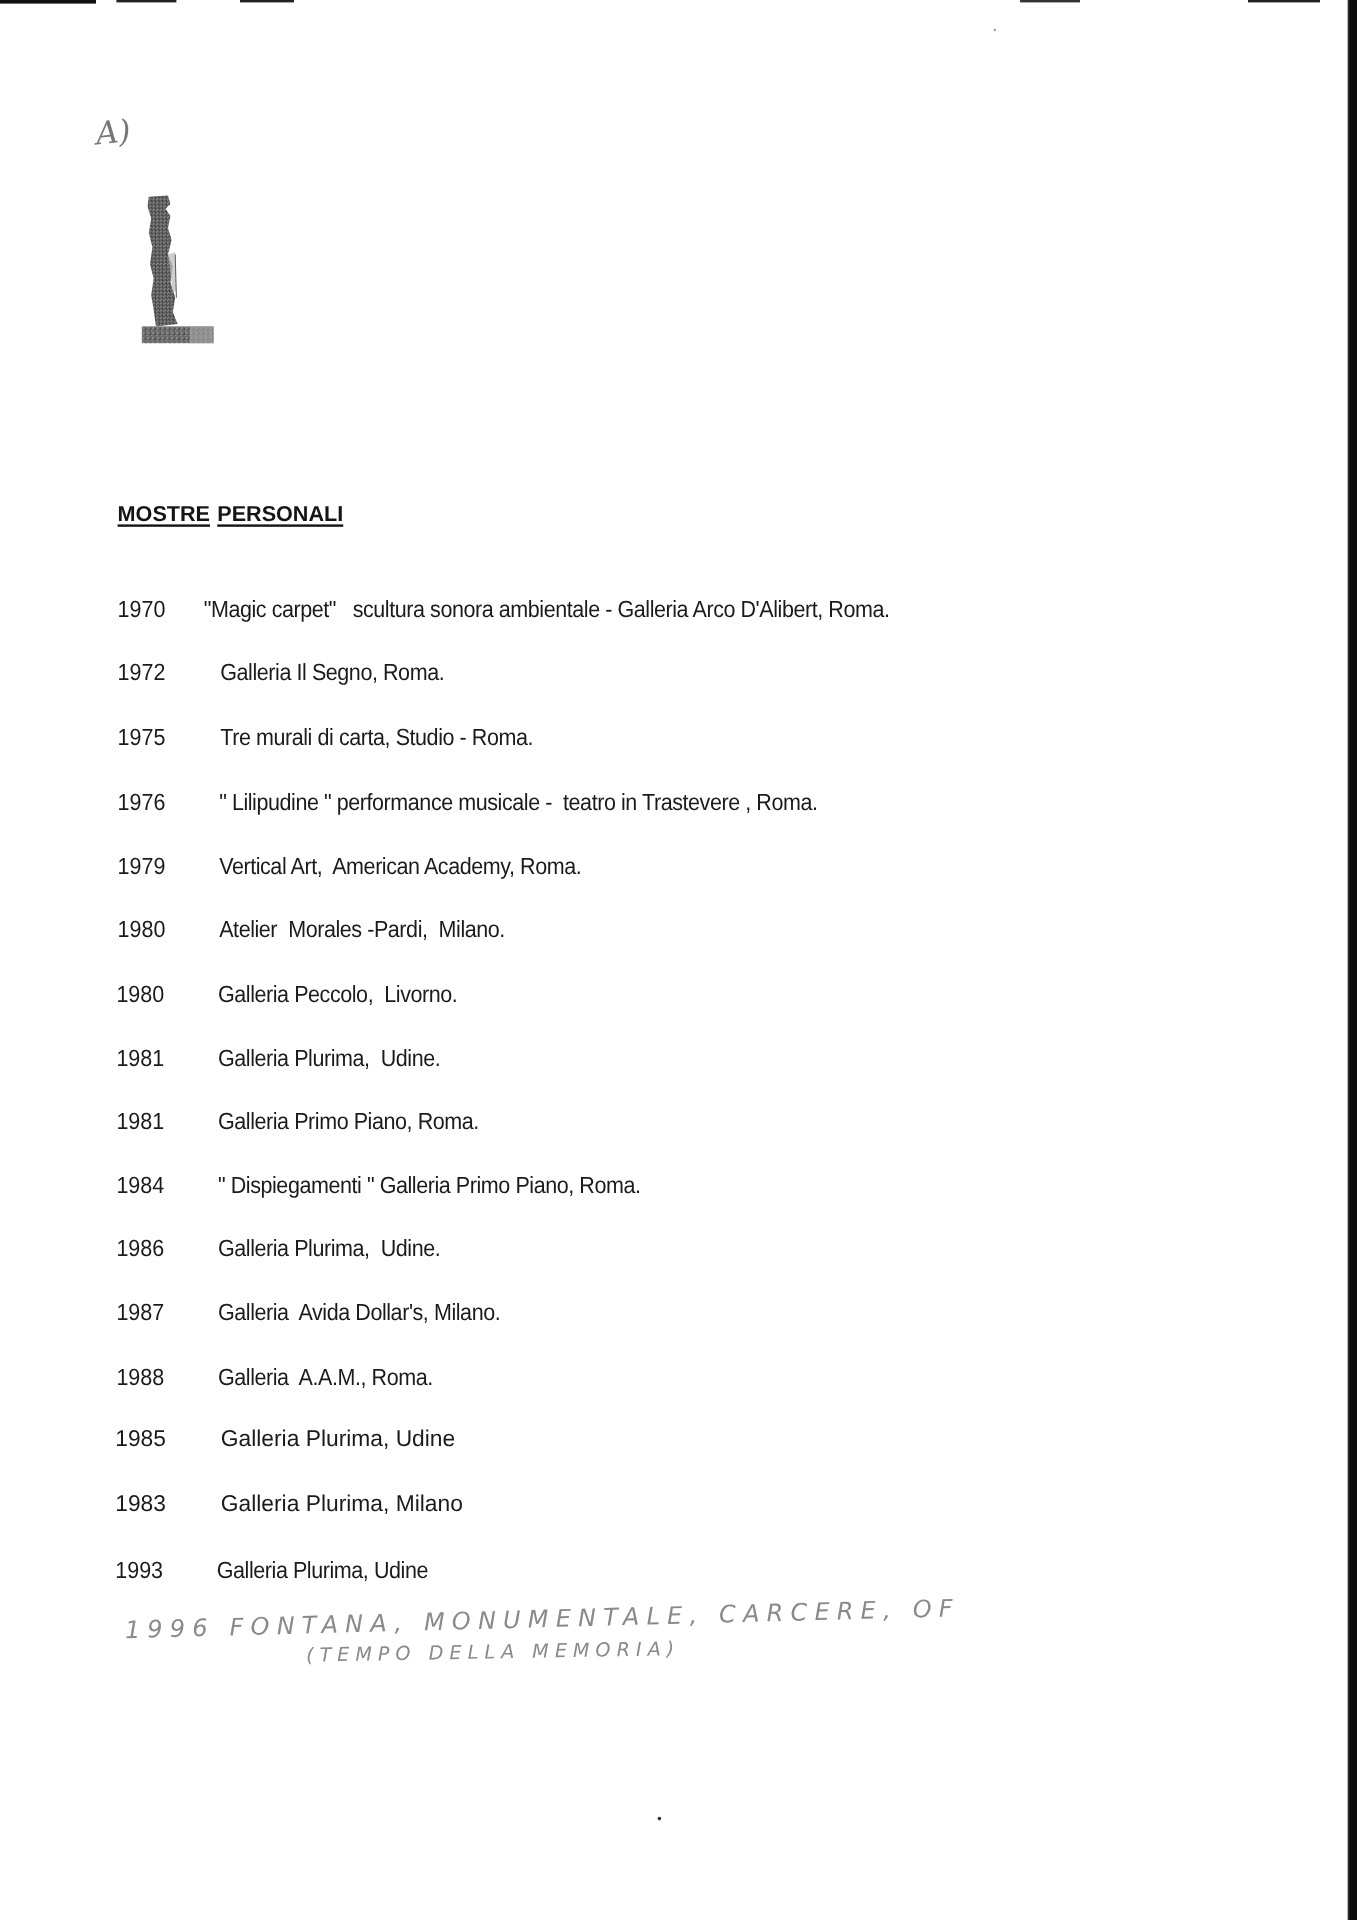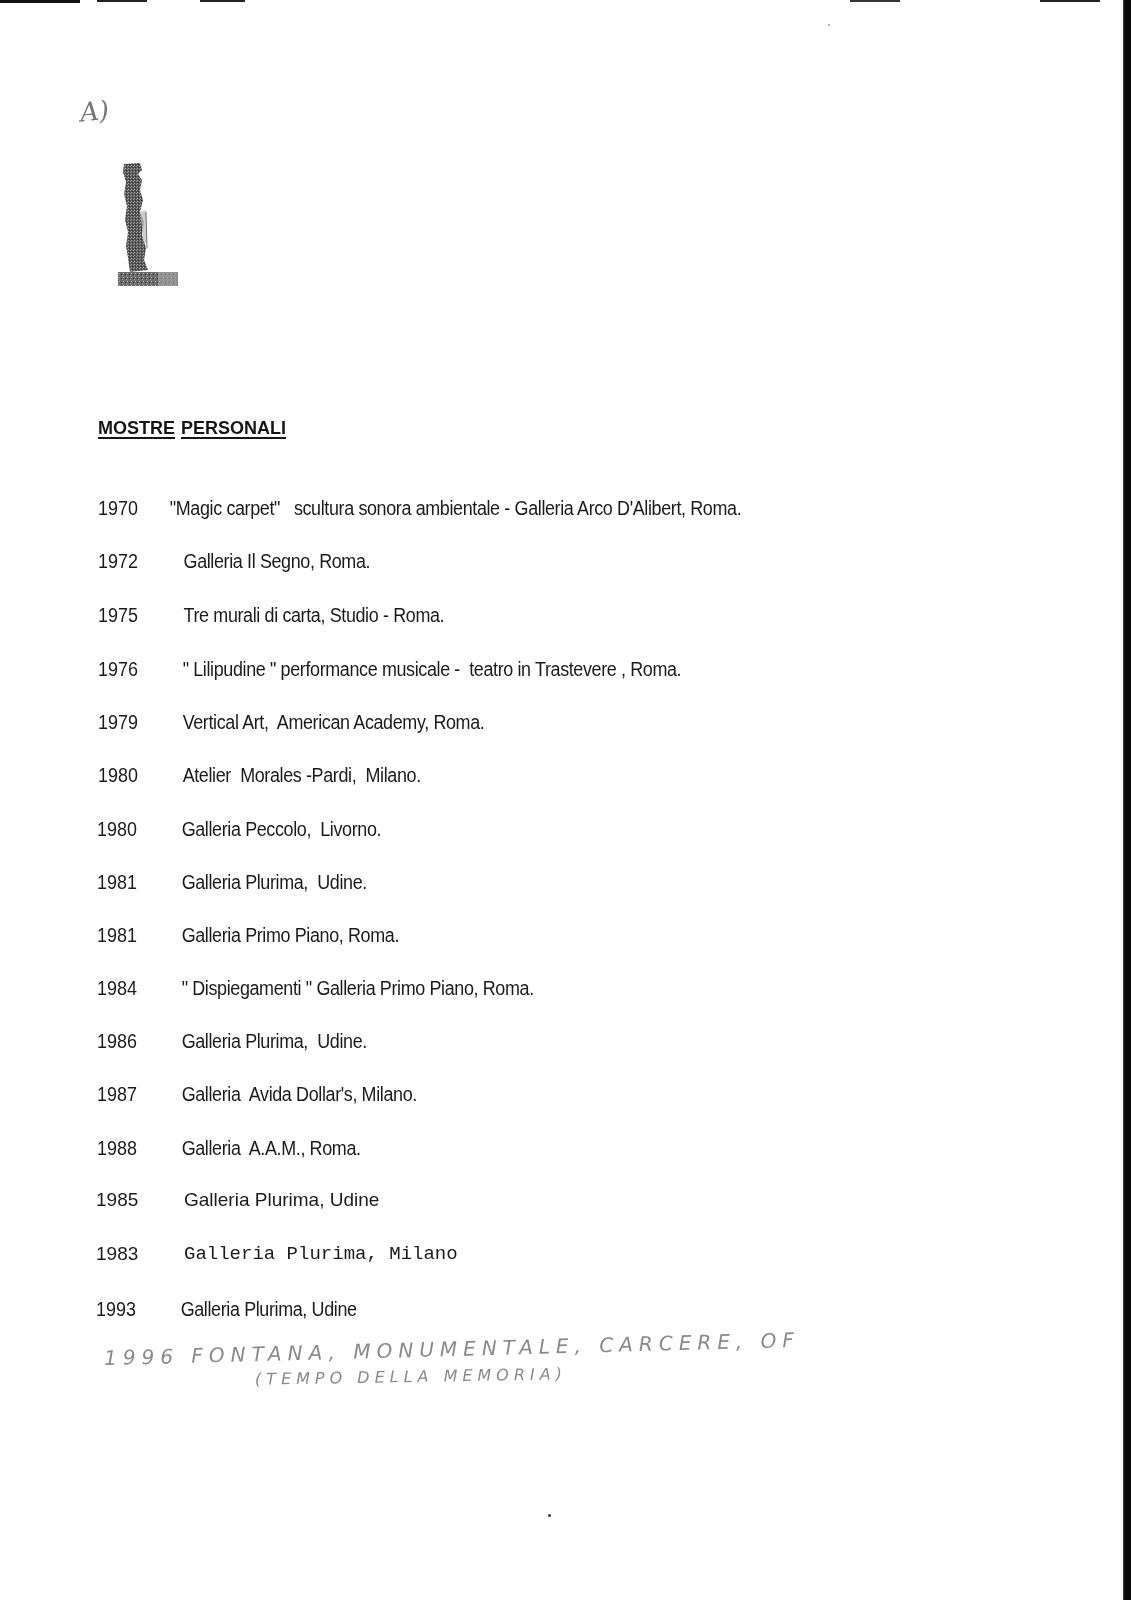--- a/index.html
+++ b/index.html
@@ -218,21 +218,21 @@
     <div class="row narrow" style="top:1137px; left:97px;">
       <span class="year">1988</span>
       <span class="desc" style="left:92px; white-space:pre;">Galleria  A.A.M., Roma.</span>
     </div>
     <div class="row wide" style="top:1189px; left:96px; font-size:19px;">
       <span class="year">1985</span>
       <span class="desc" style="left:88px;">Galleria Plurima, Udine</span>
     </div>
     <div class="row wide" style="top:1243px; left:96px; font-size:19px;">
       <span class="year">1983</span>
-      <span class="desc" style="left:88px;font-family:Liberation Mono, monospace;">Galleria Plurima, Milano</span>
+      <span class="desc" style="left:88px;">Galleria Plurima, Milano</span>
     </div>
     <div class="row narrow" style="top:1298px; left:96px;">
       <span class="year">1993</span>
       <span class="desc" style="left:92px;">Galleria Plurima, Udine</span>
     </div>
   </div>
 
   <div class="handwritten-note hw-line1">1996 FONTANA, MONUMENTALE, CARCERE, OF</div>
   <div class="handwritten-note hw-line2">(TEMPO DELLA MEMORIA)</div>
 

